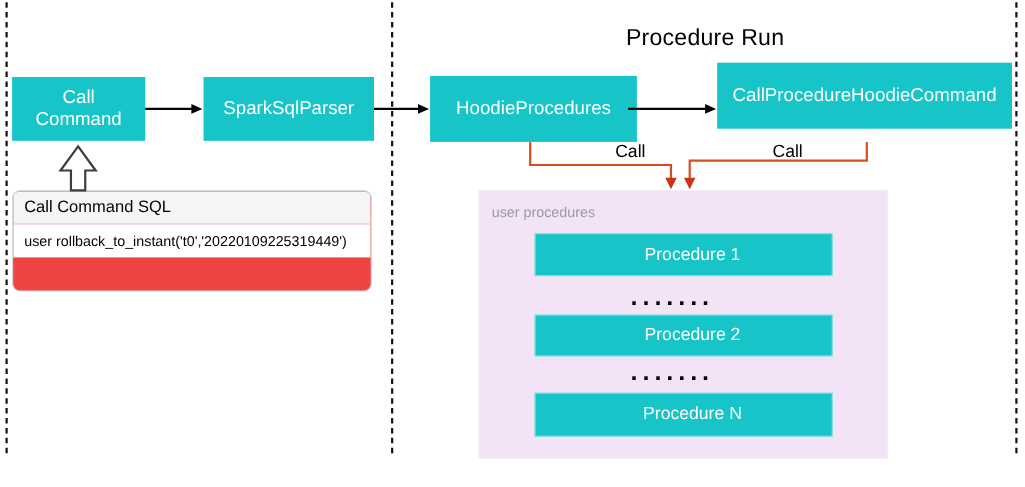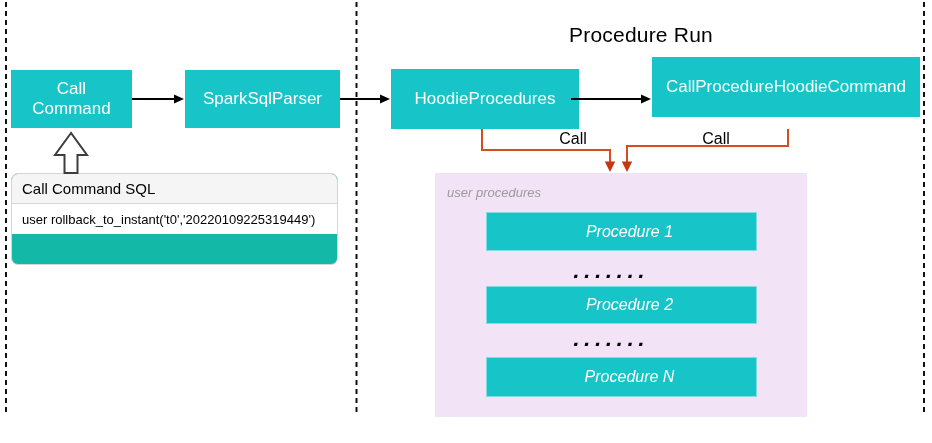--- a/index.html
+++ b/index.html
@@ -12,21 +12,21 @@
     font-size:21px;line-height:24px;text-align:center;color:#000;
     letter-spacing:0.2px;
   }
   .node{
     background:#17c4c7;color:#ffffff;display:flex;align-items:center;justify-content:center;
     text-align:center;font-size:17px;line-height:20px;
   }
   .node .lbl{white-space:pre-line;}
   .edge-label{font-size:16px;color:#000;text-align:center;}
   .sql-table{
-    background:#14b8a6;border:1px solid #d5d5d5;border-radius:7px;overflow:hidden;
+    background:#ef4444;border:1px solid #d5d5d5;border-radius:7px;overflow:hidden;
     box-sizing:border-box;
   }
   .sql-header{
     background:#f5f5f5;border-bottom:1px solid #d5d5d5;height:29px;
     display:flex;align-items:center;padding-left:10px;font-size:15px;color:#000;
   }
   .sql-row{
     height:30px;display:flex;align-items:center;padding-left:10px;
     font-size:13px;color:#000;background:#ffffff;
   }
@@ -67,21 +67,21 @@
   </div>
 
   <div class="abs edge-label" style="left:543px;top:130px;width:60px;">Call</div>
   <div class="abs edge-label" style="left:686px;top:130px;width:60px;">Call</div>
 
   <div class="abs sql-table" style="left:11px;top:173px;width:327px;height:92px;">
     <div class="sql-header">Call Command SQL</div>
     <div class="sql-row">user rollback_to_instant('t0','20220109225319449')</div>
   </div>
 
-  <div class="abs user-procs" style="left:435px;top:173px;width:372px;height:244px;font-style:italic;">
+  <div class="abs user-procs" style="left:435px;top:173px;width:372px;height:244px;">
     <div class="abs user-procs-label" style="left:12px;top:12px;">user procedures</div>
     <div class="abs proc-row" style="left:51px;top:39px;width:271px;height:39px;">Procedure 1</div>
     <div class="abs ellipsis-row" style="left:138px;top:94px;">.......</div>
     <div class="abs proc-row" style="left:51px;top:113px;width:271px;height:38px;">Procedure 2</div>
     <div class="abs ellipsis-row" style="left:138px;top:162px;">.......</div>
     <div class="abs proc-row" style="left:51px;top:184px;width:271px;height:40px;">Procedure N</div>
   </div>
 
   <svg class="abs" style="left:0;top:0;" width="932" height="443" viewBox="0 0 932 443">
 

